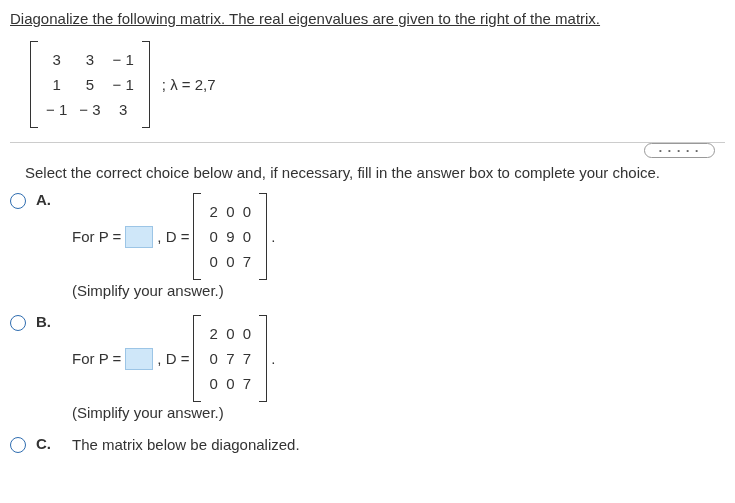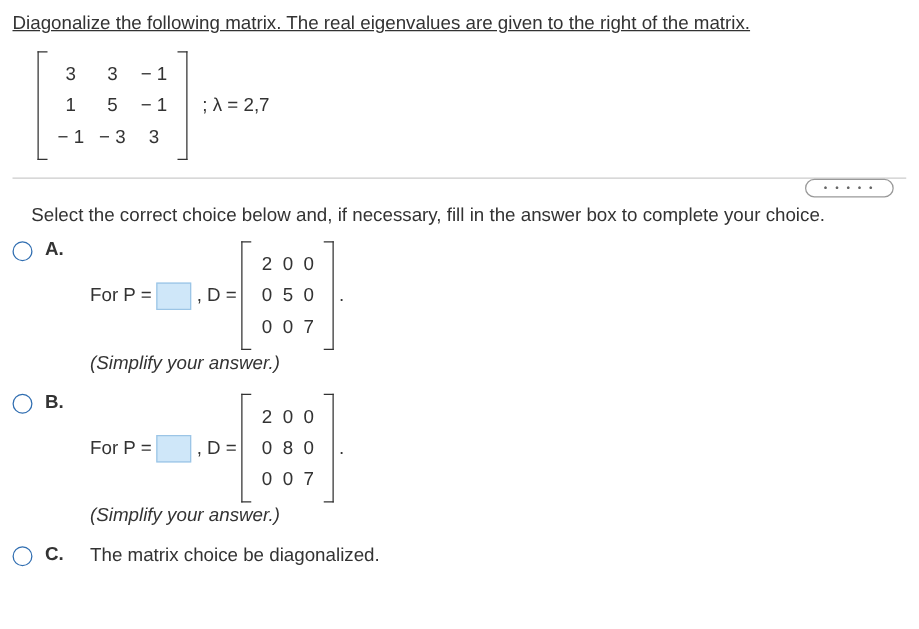--- a/index.html
+++ b/index.html
@@ -77,21 +77,21 @@
       flex-wrap: wrap;
       margin: 2px 0;
     }
     .answer-box {
       display: inline-block;
       width: 28px; height: 22px;
       background: #cfe7f9;
       border: 1px solid #9cc5e6;
       vertical-align: middle;
     }
-    .simplify { margin: 2px 0 10px 0; font-style: italic; }
+    .simplify { margin: 2px 0 10px 0; }
     .choice-c-body { padding-top: 1px; }
   </style>
 </head>
 <body>
 
 <div class="question-text">Diagonalize the following matrix. The real eigenvalues are given to the right of the matrix.</div>
 
 <div class="matrix-row">
   <div class="matrix">
     <table>
@@ -132,21 +132,21 @@
       <span>For P =</span>
       <span class="answer-box"></span>
       <span>, D =</span>
       <div class="matrix">
         <table>
           <tbody>
               <tr>
                 <td colspan="3" style="white-space:pre">2  0  0</td>
               </tr>
           <tr>
-                <td colspan="3" style="white-space:pre">0  5  0</td>
+                <td colspan="3" style="white-space:pre">0  9  0</td>
               </tr>
           <tr>
                 <td colspan="3" style="white-space:pre">0  0  7</td>
               </tr>
         </tbody>
           </table>
       </div>
       <span>.</span>
     </div>
     <div class="simplify">(Simplify your answer.)</div>
@@ -161,31 +161,31 @@
       <span>For P =</span>
       <span class="answer-box"></span>
       <span>, D =</span>
       <div class="matrix">
         <table>
           <tbody>
               <tr>
                 <td colspan="3" style="white-space:pre">2  0  0</td>
               </tr>
           <tr>
-                <td colspan="3" style="white-space:pre">0  8  0</td>
+                <td colspan="3" style="white-space:pre">0  7  7</td>
               </tr>
           <tr>
                 <td colspan="3" style="white-space:pre">0  0  7</td>
               </tr>
         </tbody>
           </table>
       </div>
       <span>.</span>
     </div>
     <div class="simplify">(Simplify your answer.)</div>
   </div>
 </div>
 
 <div class="choice">
   <div class="radio"></div>
   <div class="choice-label">C.</div>
-  <div class="choice-body choice-c-body">The matrix choice be diagonalized.</div>
+  <div class="choice-body choice-c-body">The matrix below be diagonalized.</div>
 </div>
 
 </body></html>

